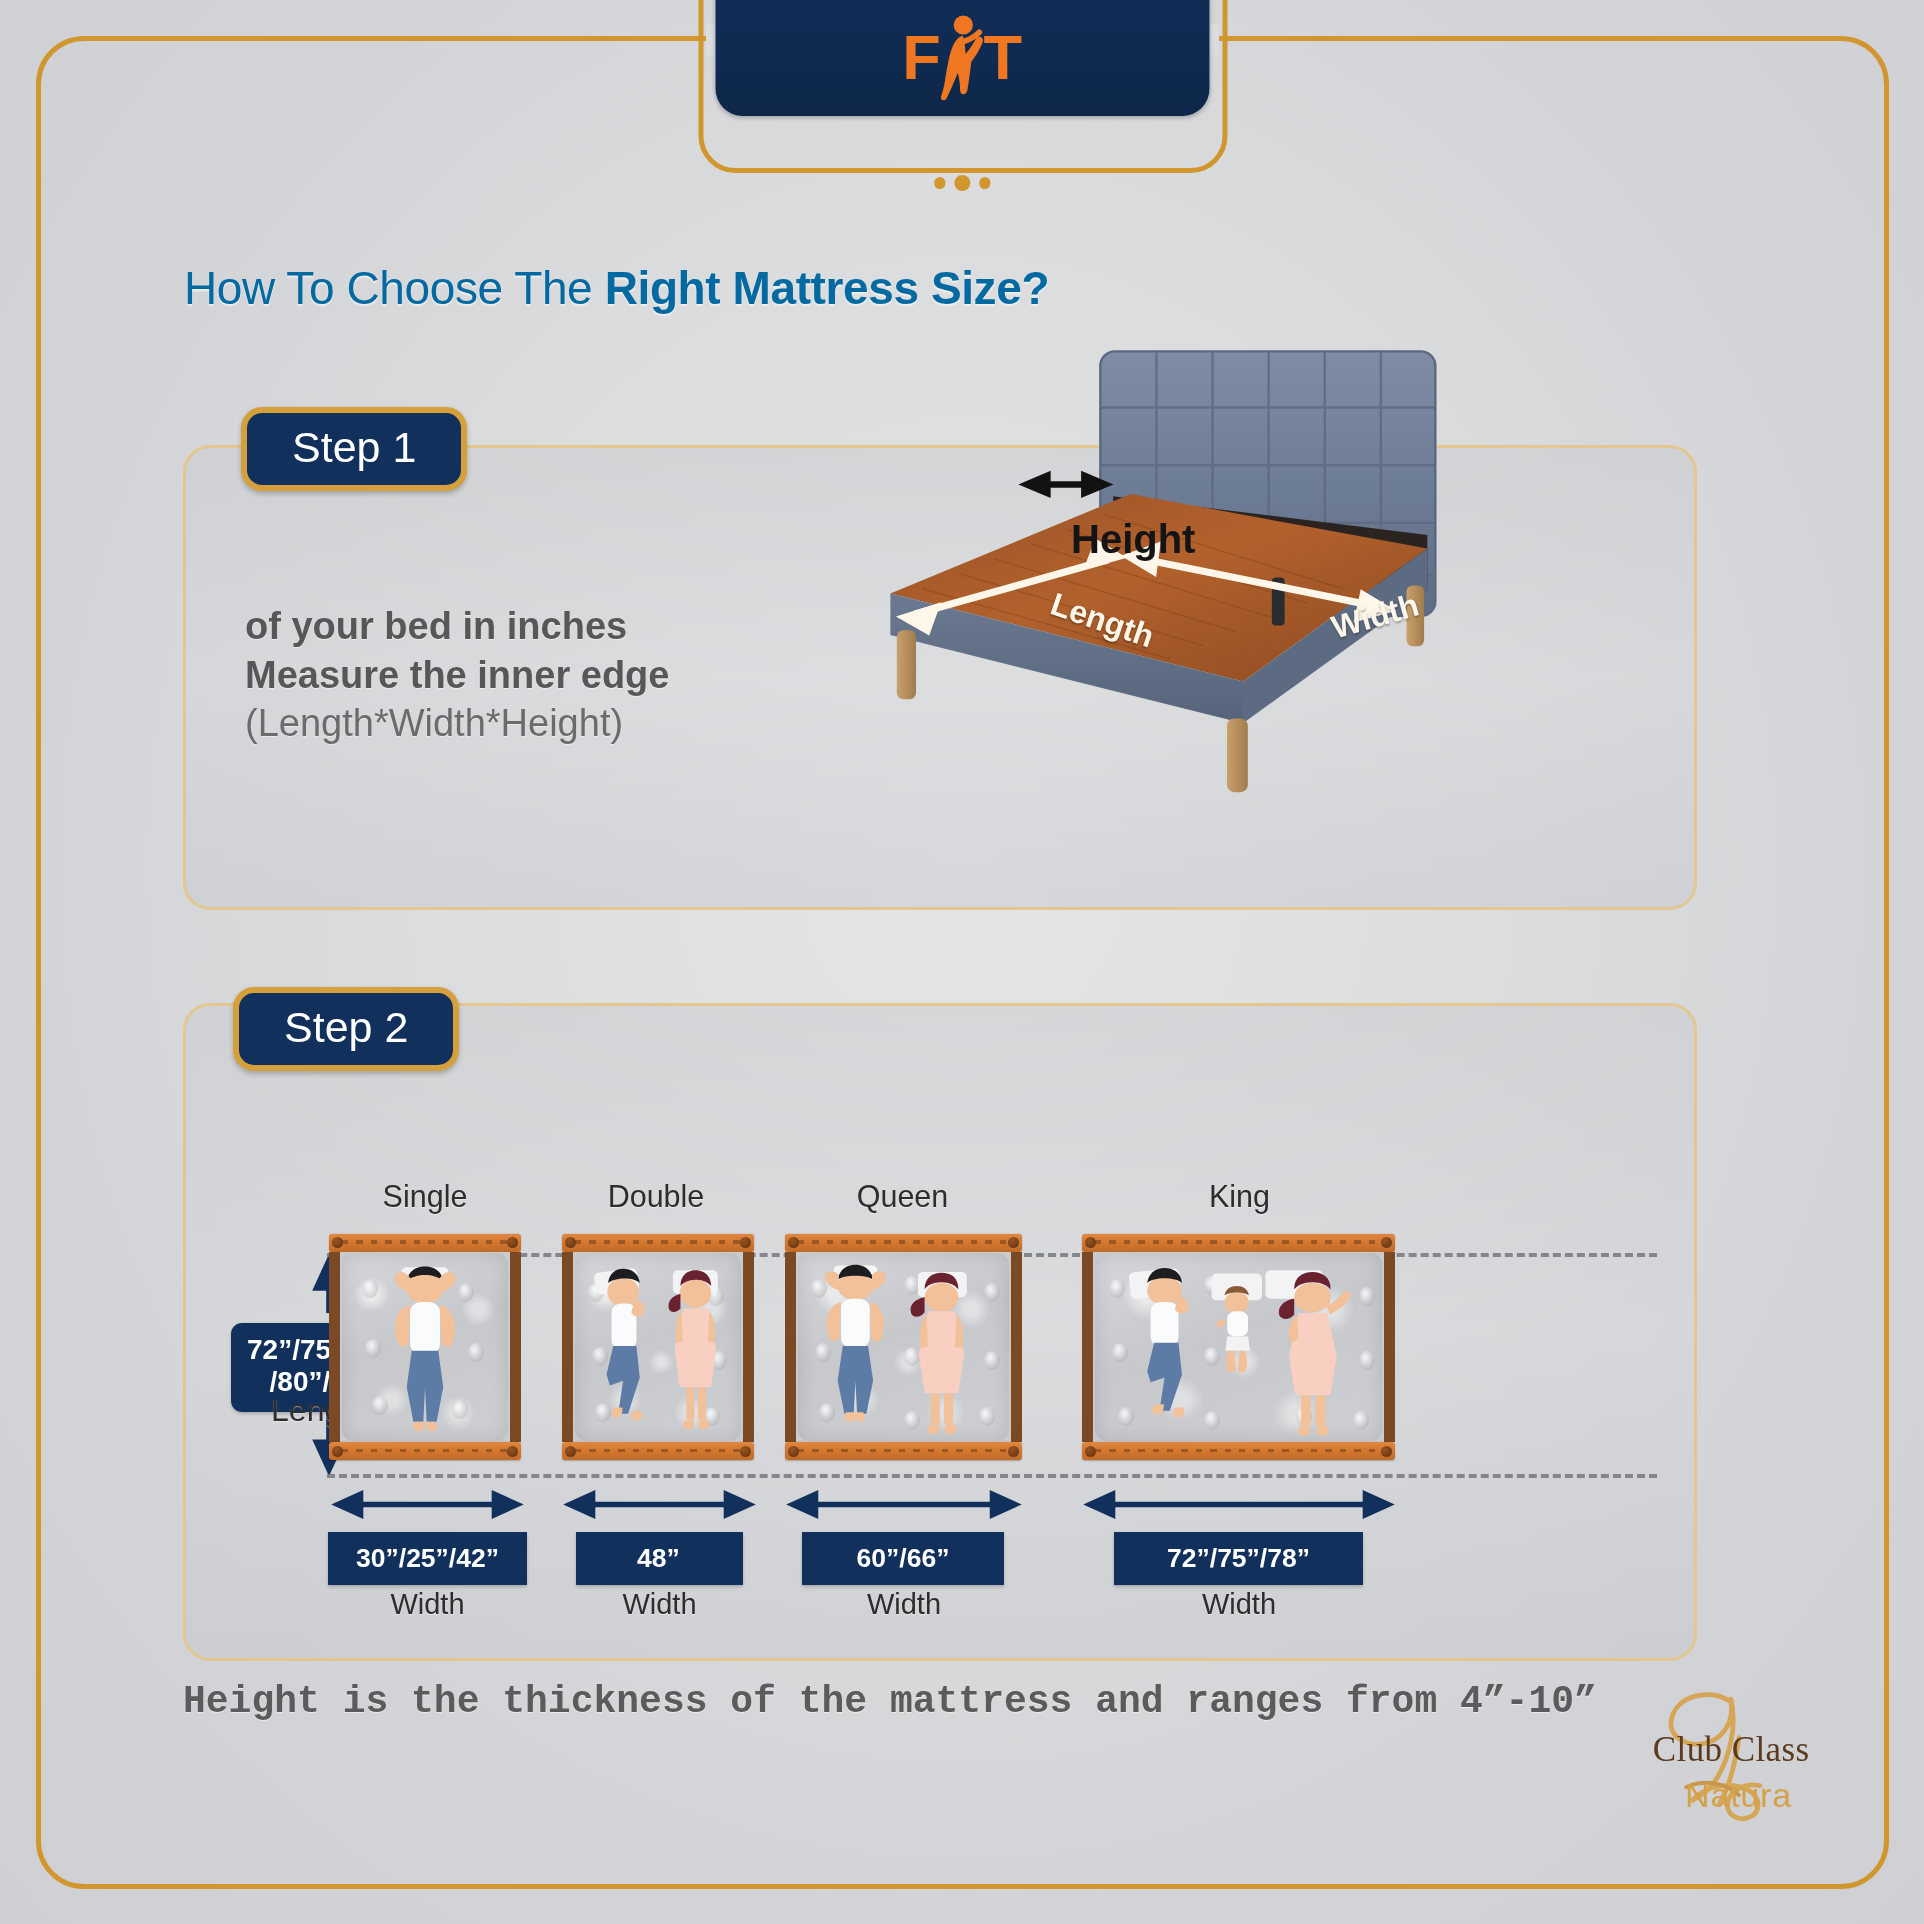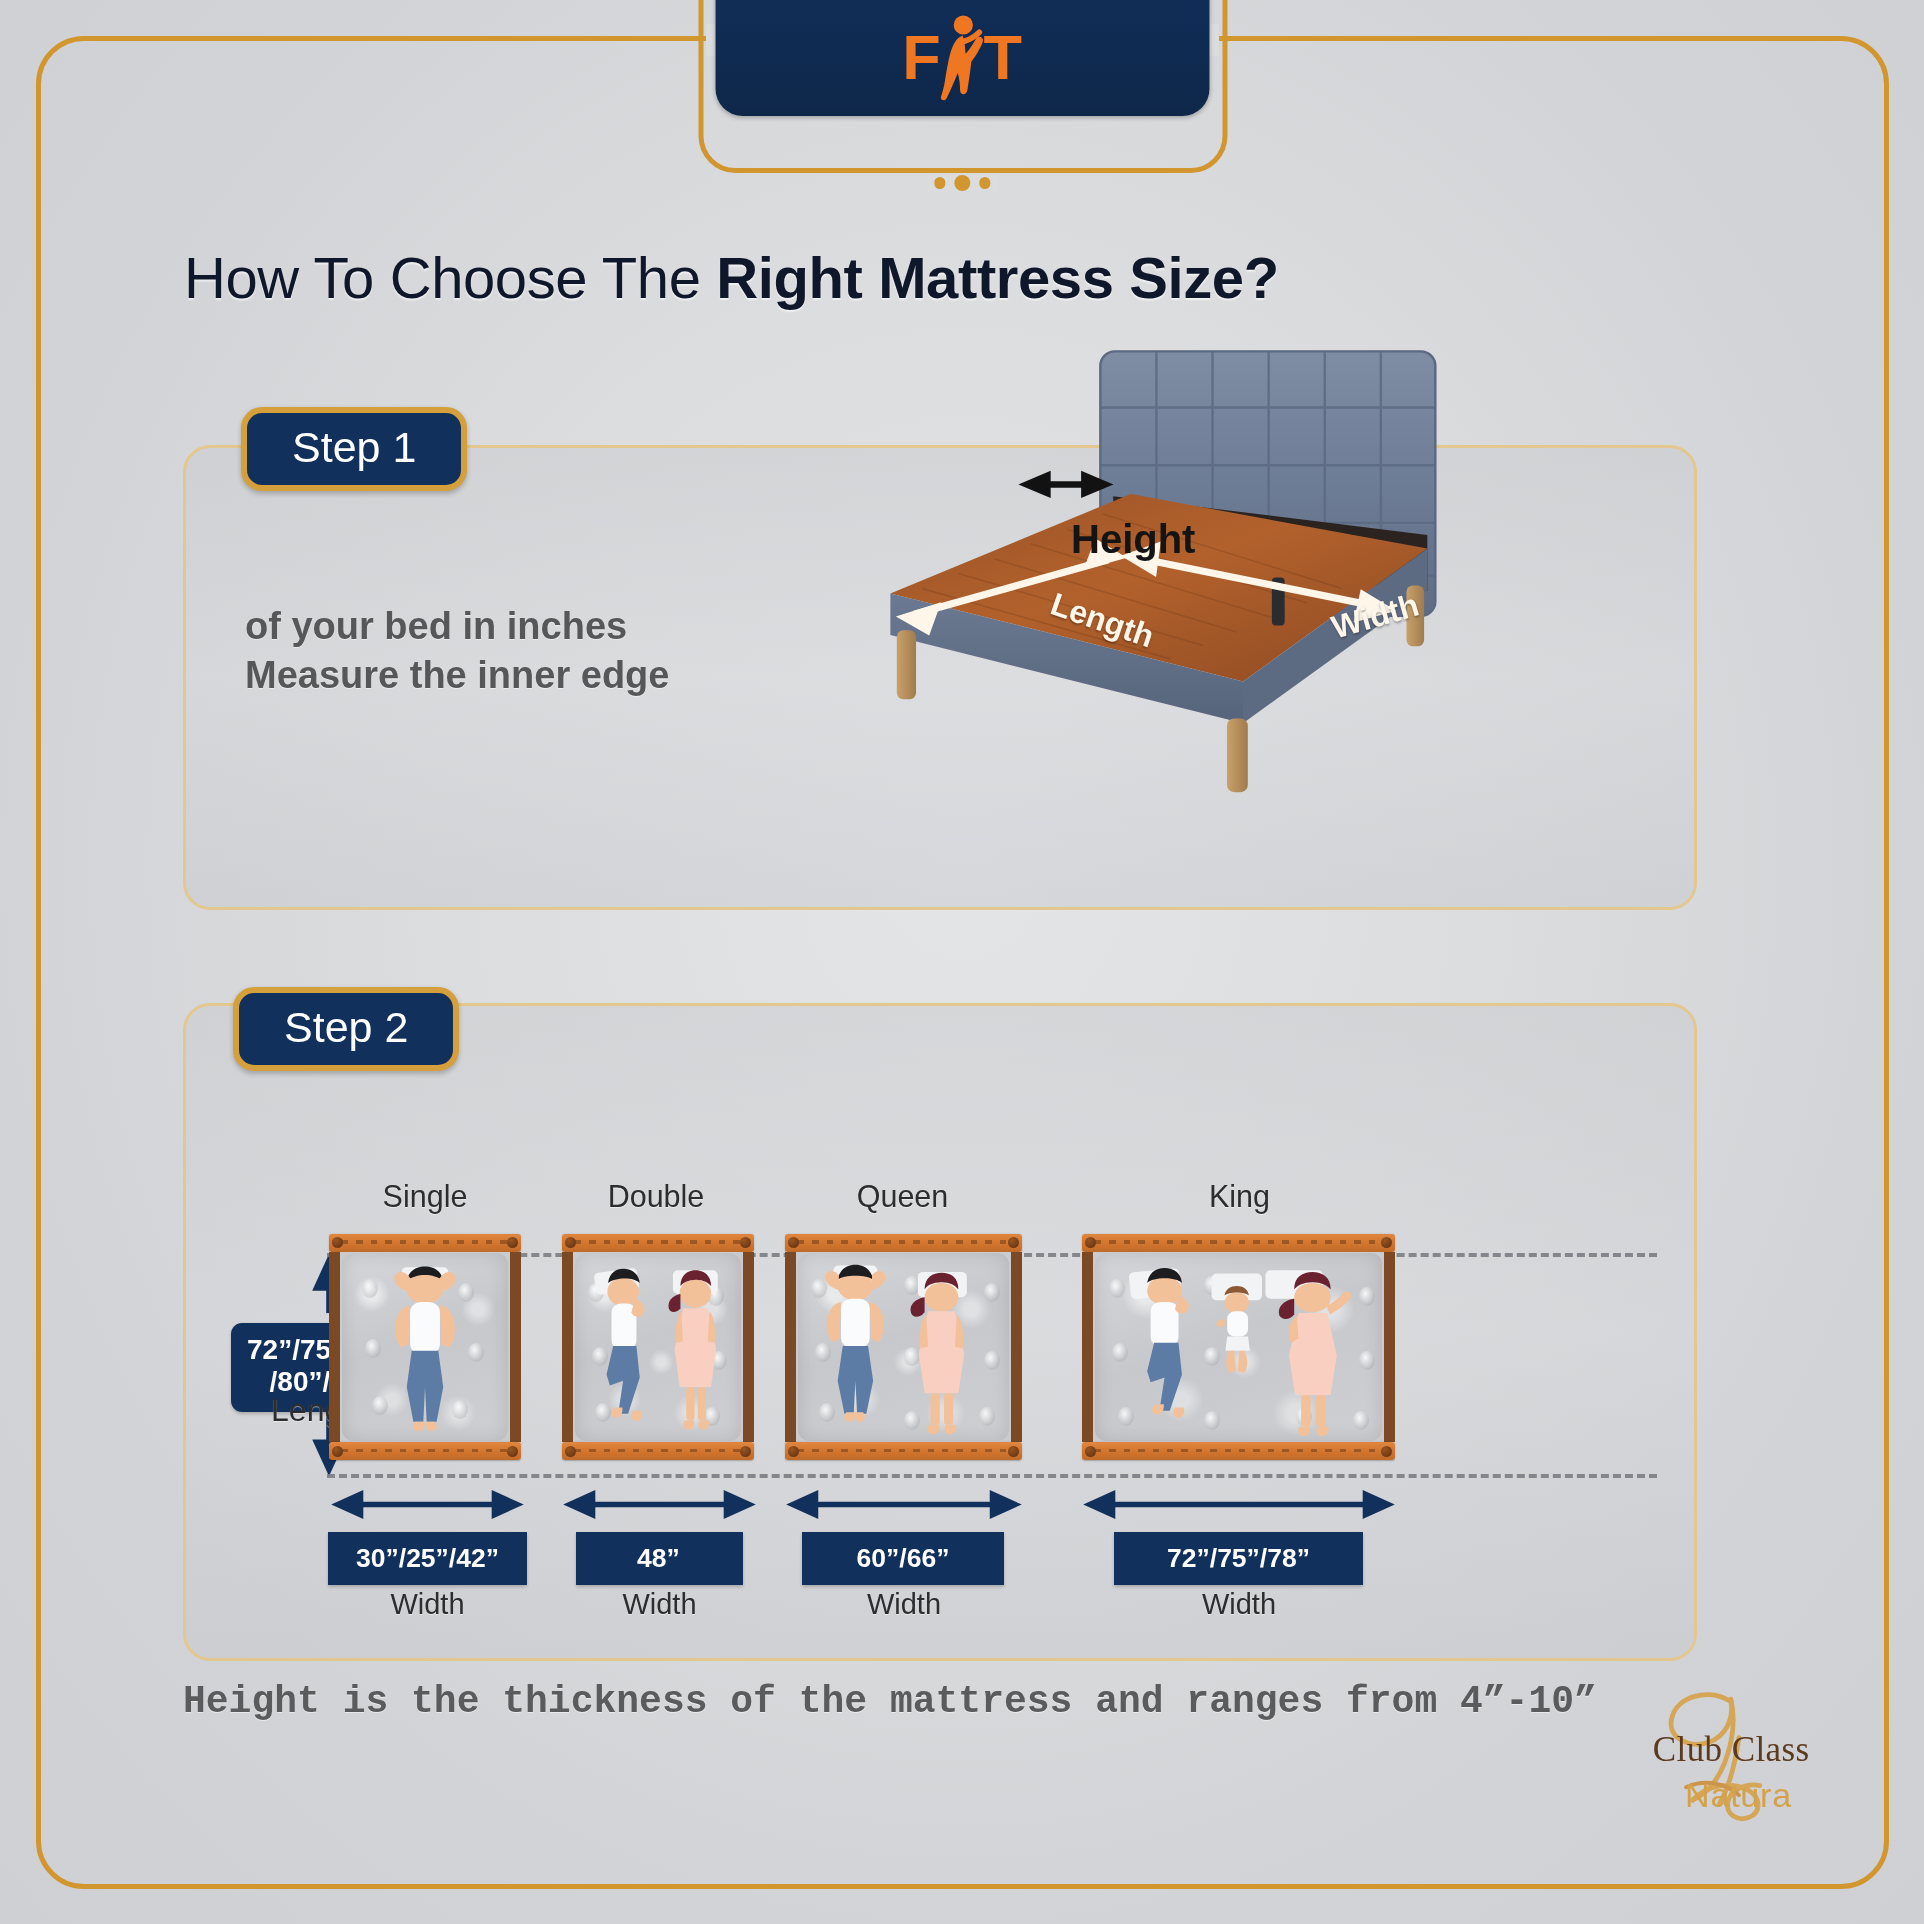--- a/index.html
+++ b/index.html
@@ -69,22 +69,22 @@
     left: 50%; top: 175px; transform: translateX(-50%);
     display: flex; align-items: center; gap: 8.8px;
     background: #dbdcde; padding: 0 7.2px;
   }
   .tab-dots i { display:block; background:#d2962f; border-radius:50%; }
   .dot-s { width: 11.2px; height: 11.2px; }
   .dot-m { width: 16px; height: 16px; }
 
   
   .title {
-    position: absolute; left: 184px; top: 244px;
-    font-size: 58px; color: #0f172a; letter-spacing: -0.4px;
+    position: absolute; left: 184px; top: 261px;
+    font-size: 46px; color: #0369a1; letter-spacing: -0.4px;
     text-shadow: 0 1.6px 1.6px rgba(255,255,255,.6);
   }
   .title .light { font-weight: 400; }
   .title .bold  { font-weight: bold; }
 
   
   .panel {
     position: absolute;
     border: 3.2px solid #e3c78e;
     border-radius: 27px;
@@ -263,20 +263,21 @@
 <h1 class="title">
   <span class="light">How To Choose The </span><span class="bold">Right Mattress Size?</span>
 </h1>
 
 <div class="panel" id="panel1"></div>
 <div class="step-badge" id="badge1">Step 1</div>
 
 <div class="step1-copy">
   <div class="strong">of your bed in inches</div>
   <div class="strong">Measure the inner edge</div>
+  <div class="weak">(Length*Width*Height)</div>
 </div>
 
 <div class="bed-wrap">
   <svg width="898" height="577" viewBox="0 0 1120 720">
     <defs>
       <linearGradient id="fabric" x1="0" y1="0" x2="0" y2="1">
         <stop offset="0%" stop-color="#7e8da4"></stop>
         <stop offset="50%" stop-color="#6e7d96"></stop>
         <stop offset="100%" stop-color="#5e6c84"></stop>
       </linearGradient>

